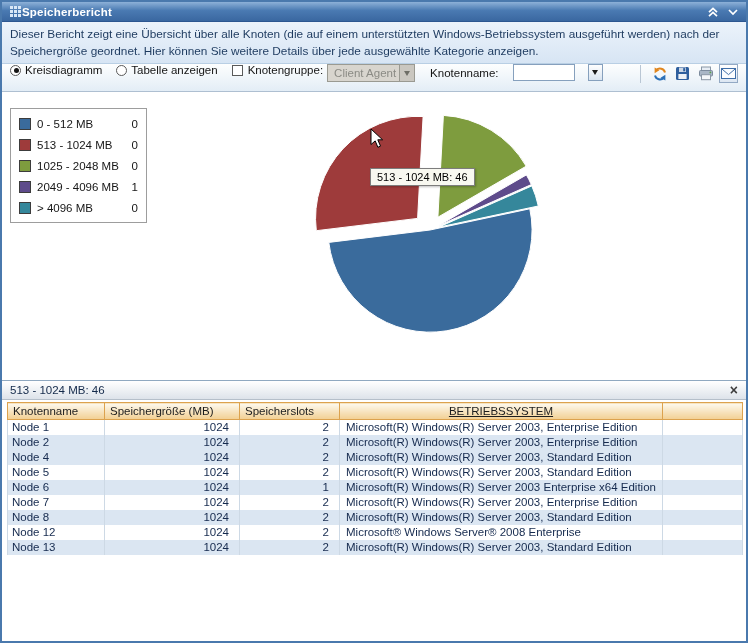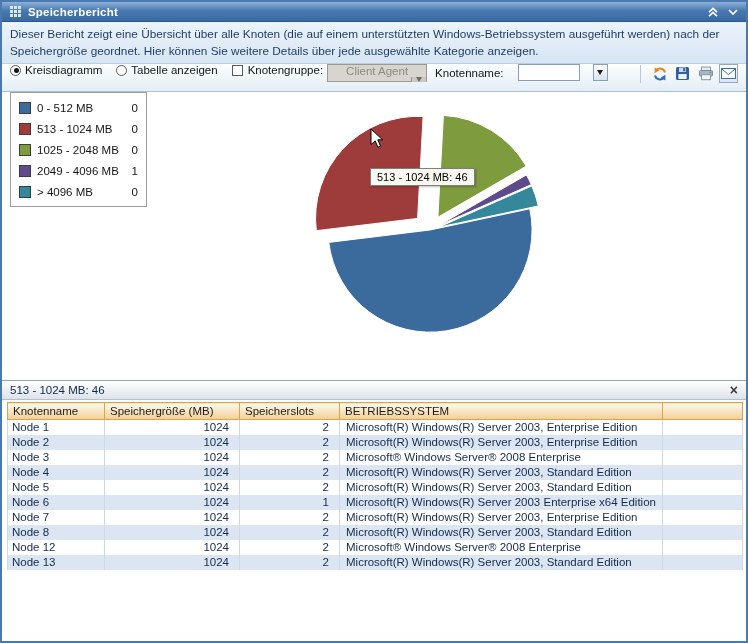--- a/index.html
+++ b/index.html
@@ -4,21 +4,21 @@
 <style>
   html,body{margin:0;padding:0;background:#fff;}
   *{box-sizing:border-box;}
   .widget{
     position:relative;width:748px;height:643px;
     border:2px solid #4a79ad;background:#fff;
     font-family:"Liberation Sans",sans-serif;overflow:hidden;
   }
   
   .titlebar{
-    height:20px;display:flex;align-items:center;gap:6px;padding:0 6px;
+    height:20px;display:flex;align-items:center;padding:0 6px;
     background:linear-gradient(#8db1d8,#4a7ab2 45%,#3a67a0);
     border-bottom:1px solid #2d5791;color:#fff;text-align:center;
   }
   .titlebar .title{font-size:11.5px;font-weight:bold;letter-spacing:.2px;}
   .titlebar-buttons{margin-left:auto;display:flex;gap:6px;align-items:center;}
   .tb-icon{display:inline-flex;align-items:center;justify-content:center;width:14px;height:14px;cursor:pointer;}
   
   .desc{
     height:42px;padding:4px 8px;font-size:11.8px;line-height:17px;color:#1d3a5f;
     background:linear-gradient(#ecf3fb,#d7e5f4);border-bottom:1px solid #b9cfe4;
@@ -26,34 +26,34 @@
   
   .toolbar{
     height:28px;display:flex;align-items:flex-start;padding:0 8px;
     background:linear-gradient(#fdfefe,#e3edf6);border-bottom:1px solid #aebfd1;
     font-size:11.5px;color:#151515;
   }
   .ctl{display:inline-flex;align-items:center;cursor:default;}
   .radio{width:11px;height:11px;border:1px solid #5a5a5a;border-radius:50%;background:#fff;display:inline-block;position:relative;margin-right:4px;flex:none;}
   .radio.checked::after{content:"";position:absolute;left:2.5px;top:2.5px;width:5px;height:5px;border-radius:50%;background:#161616;}
   .cb{width:11px;height:11px;border:1px solid #5a5a5a;background:#fff;display:inline-block;margin-right:5px;flex:none;}
-  .combo-disabled{display:flex;align-items:center;width:100px;height:18px;border:1px solid #9a9a92;background:#d8d5ce;color:#8b8b85;padding-left:0;margin-left:4px;font-size:11.5px;flex-direction:column;}
+  .combo-disabled{display:flex;align-items:center;width:88px;height:18px;border:1px solid #9a9a92;background:#d8d5ce;color:#8b8b85;padding-left:6px;margin-left:4px;font-size:11.5px;}
   .combo-disabled .arrowbox{margin-left:auto;width:15px;height:16px;background:#cac7c0;border-left:1px solid #9a9a92;display:flex;align-items:center;justify-content:center;}
   .tri{width:0;height:0;border-left:3.5px solid transparent;border-right:3.5px solid transparent;border-top:5px solid #6e6e66;}
   .tri.dark{border-top-color:#1a1a1a;}
   .txt{width:62px;height:17px;border:1px solid #86a0bd;font:11.5px "Liberation Sans",sans-serif;padding:0 2px;margin-left:4px;}
   .dd-btn{width:15px;height:17px;border:1px solid #86a0bd;background:linear-gradient(#fefefe,#d9e4f0);display:inline-flex;align-items:center;justify-content:center;margin-left:3px;cursor:pointer;}
   .toolbar-right{margin-left:auto;display:flex;align-items:center;gap:4px;}
   .vsep{width:1px;height:18px;background:#b9c6d4;margin:0 5px;}
   .icon-btn{display:inline-flex;align-items:center;justify-content:center;width:19px;height:19px;cursor:pointer;}
   .icon-btn.boxed{border:1px solid #93a9c4;background:linear-gradient(#ffffff,#dce6f2);}
   
   .chart-area{position:relative;height:288px;background:#fff;}
   .pie-svg{position:absolute;left:0;top:0;}
-  .legend{position:absolute;left:8px;top:0;width:137px;border:1px solid #9d9d9d;background:#fff;padding:4px 0;z-index:3;}
+  .legend{position:absolute;left:8px;top:16px;width:137px;border:1px solid #9d9d9d;background:#fff;padding:4px 0;z-index:3;}
   .legend-row{display:flex;align-items:center;height:21px;padding:0 8px;font-size:11.5px;color:#161616;}
   .legend-row .sw{width:12px;height:12px;border:1px solid #3c3c3c;margin-right:6px;flex:none;}
   .legend-row .lbl{flex:1;white-space:nowrap;}
   .legend-row .cnt{margin-left:4px;}
   .chart-tooltip{
     position:absolute;left:368px;top:76px;z-index:4;
     background:#f8f8f0;border:1px solid #7d7d7d;padding:2px 6px;
     font-size:11px;color:#000;white-space:nowrap;box-shadow:1px 1px 2px rgba(0,0,0,.25);
   }
   .cursor{position:absolute;left:368px;top:36px;z-index:5;}
@@ -65,21 +65,21 @@
     font-size:11.5px;color:#13294a;
   }
   .panel-close{margin-left:auto;font-weight:bold;color:#3d3d3d;font-size:14px;line-height:14px;cursor:pointer;}
   .tablewrap{margin:2px 5px 0;}
   table.nodes{border-collapse:collapse;table-layout:fixed;width:736px;font-size:11.5px;}
   table.nodes th{
     height:17px;background:linear-gradient(#fdf9ee,#f2cf92);
     border:1px solid #dca24e;font-weight:normal;color:#1d1d1d;
     padding:0 5px;white-space:nowrap;overflow:hidden;text-align:left;
   }
-  table.nodes th.h-os{}
+  table.nodes th.h-os{text-align:center;text-decoration:underline;}
   table.nodes td{
     height:15px;line-height:15px;padding:0 4px;white-space:nowrap;overflow:hidden;
     border-right:1px solid #cdd9e5;color:#152a4e;
   }
   table.nodes td:first-child{border-left:1px solid #cdd9e5;}
   table.nodes tr.shaded td{background:#dbe6f2;}
   table.nodes td.num{text-align:right;padding-right:10px;}
   table.nodes td.c-os{padding-left:6px;}
 </style>
 </head>
@@ -133,21 +133,21 @@
     <span class="ctl">
       <span class="cb"></span>
       <span>Knotengruppe:</span>
     </span>
     <span class="combo-disabled">
       <span>Client Agent</span>
       <span class="arrowbox">
           <span class="tri"></span>
         </span>
     </span>
-    <span class="ctl" style="margin-left:8px;gap:10px;">
+    <span class="ctl" style="margin-left:15px;gap:10px;">
       <span>Knotenname:</span>
       <input class="txt" value="" style="">
       <span class="dd-btn">
           <span class="tri dark"></span>
         </span>
     </span>
     <span class="toolbar-right">
       <span class="vsep"></span>
       <span class="icon-btn">
         <svg width="16" height="16" viewBox="0 0 16 16" fill="none">
@@ -256,27 +256,20 @@
               <td class="c-os">Microsoft(R) Windows(R) Server 2003, Enterprise Edition</td>
               <td class="c-extra"></td>
             </tr>
             <tr class="shaded">
               <td class="c-name">Node 2</td>
               <td class="c-size num">1024</td>
               <td class="c-slots num">2</td>
               <td class="c-os">Microsoft(R) Windows(R) Server 2003, Enterprise Edition</td>
               <td class="c-extra"></td>
             </tr>
-            <tr>
-              <td class="c-name">Node 3</td>
-              <td class="c-size num">1024</td>
-              <td class="c-slots num">2</td>
-              <td class="c-os">Microsoft® Windows Server® 2008 Enterprise</td>
-              <td class="c-extra"></td>
-            </tr>
             <tr class="shaded">
               <td class="c-name">Node 4</td>
               <td class="c-size num">1024</td>
               <td class="c-slots num">2</td>
               <td class="c-os">Microsoft(R) Windows(R) Server 2003, Standard Edition</td>
               <td class="c-extra"></td>
             </tr>
             <tr>
               <td class="c-name">Node 5</td>
               <td class="c-size num">1024</td>

